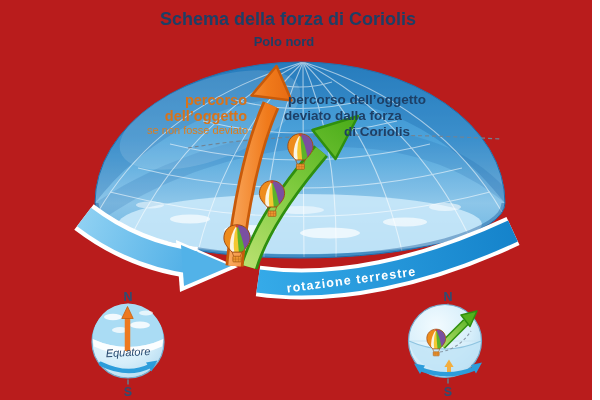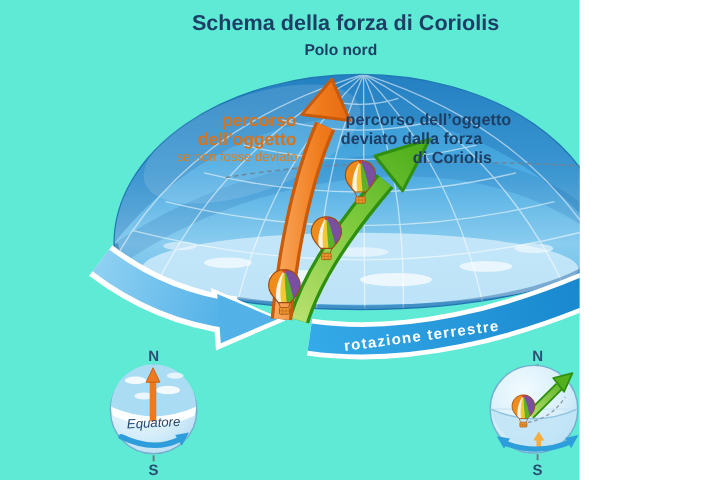--- a/index.html
+++ b/index.html
@@ -1,16 +1,16 @@
 <!DOCTYPE html>
 <html><head>
 <meta charset="utf-8">
 <style>
   html,body{margin:0;padding:0;background:#fff;}
-  .stage{position:relative;width:483px;height:400px;background:#5eead4;overflow:hidden;
+  .stage{position:relative;width:592px;height:400px;background:#b91c1c;overflow:hidden;
          font-family:"Liberation Sans",sans-serif;}
   svg text{font-family:"Liberation Sans",sans-serif;}
 </style>
 </head>
 <body>
 
 <div class="stage">
 <svg width="600" height="400" viewBox="0 0 600 400">
   <defs>
     <linearGradient id="domeGrad" x1="0" y1="0" x2="0" y2="1">

